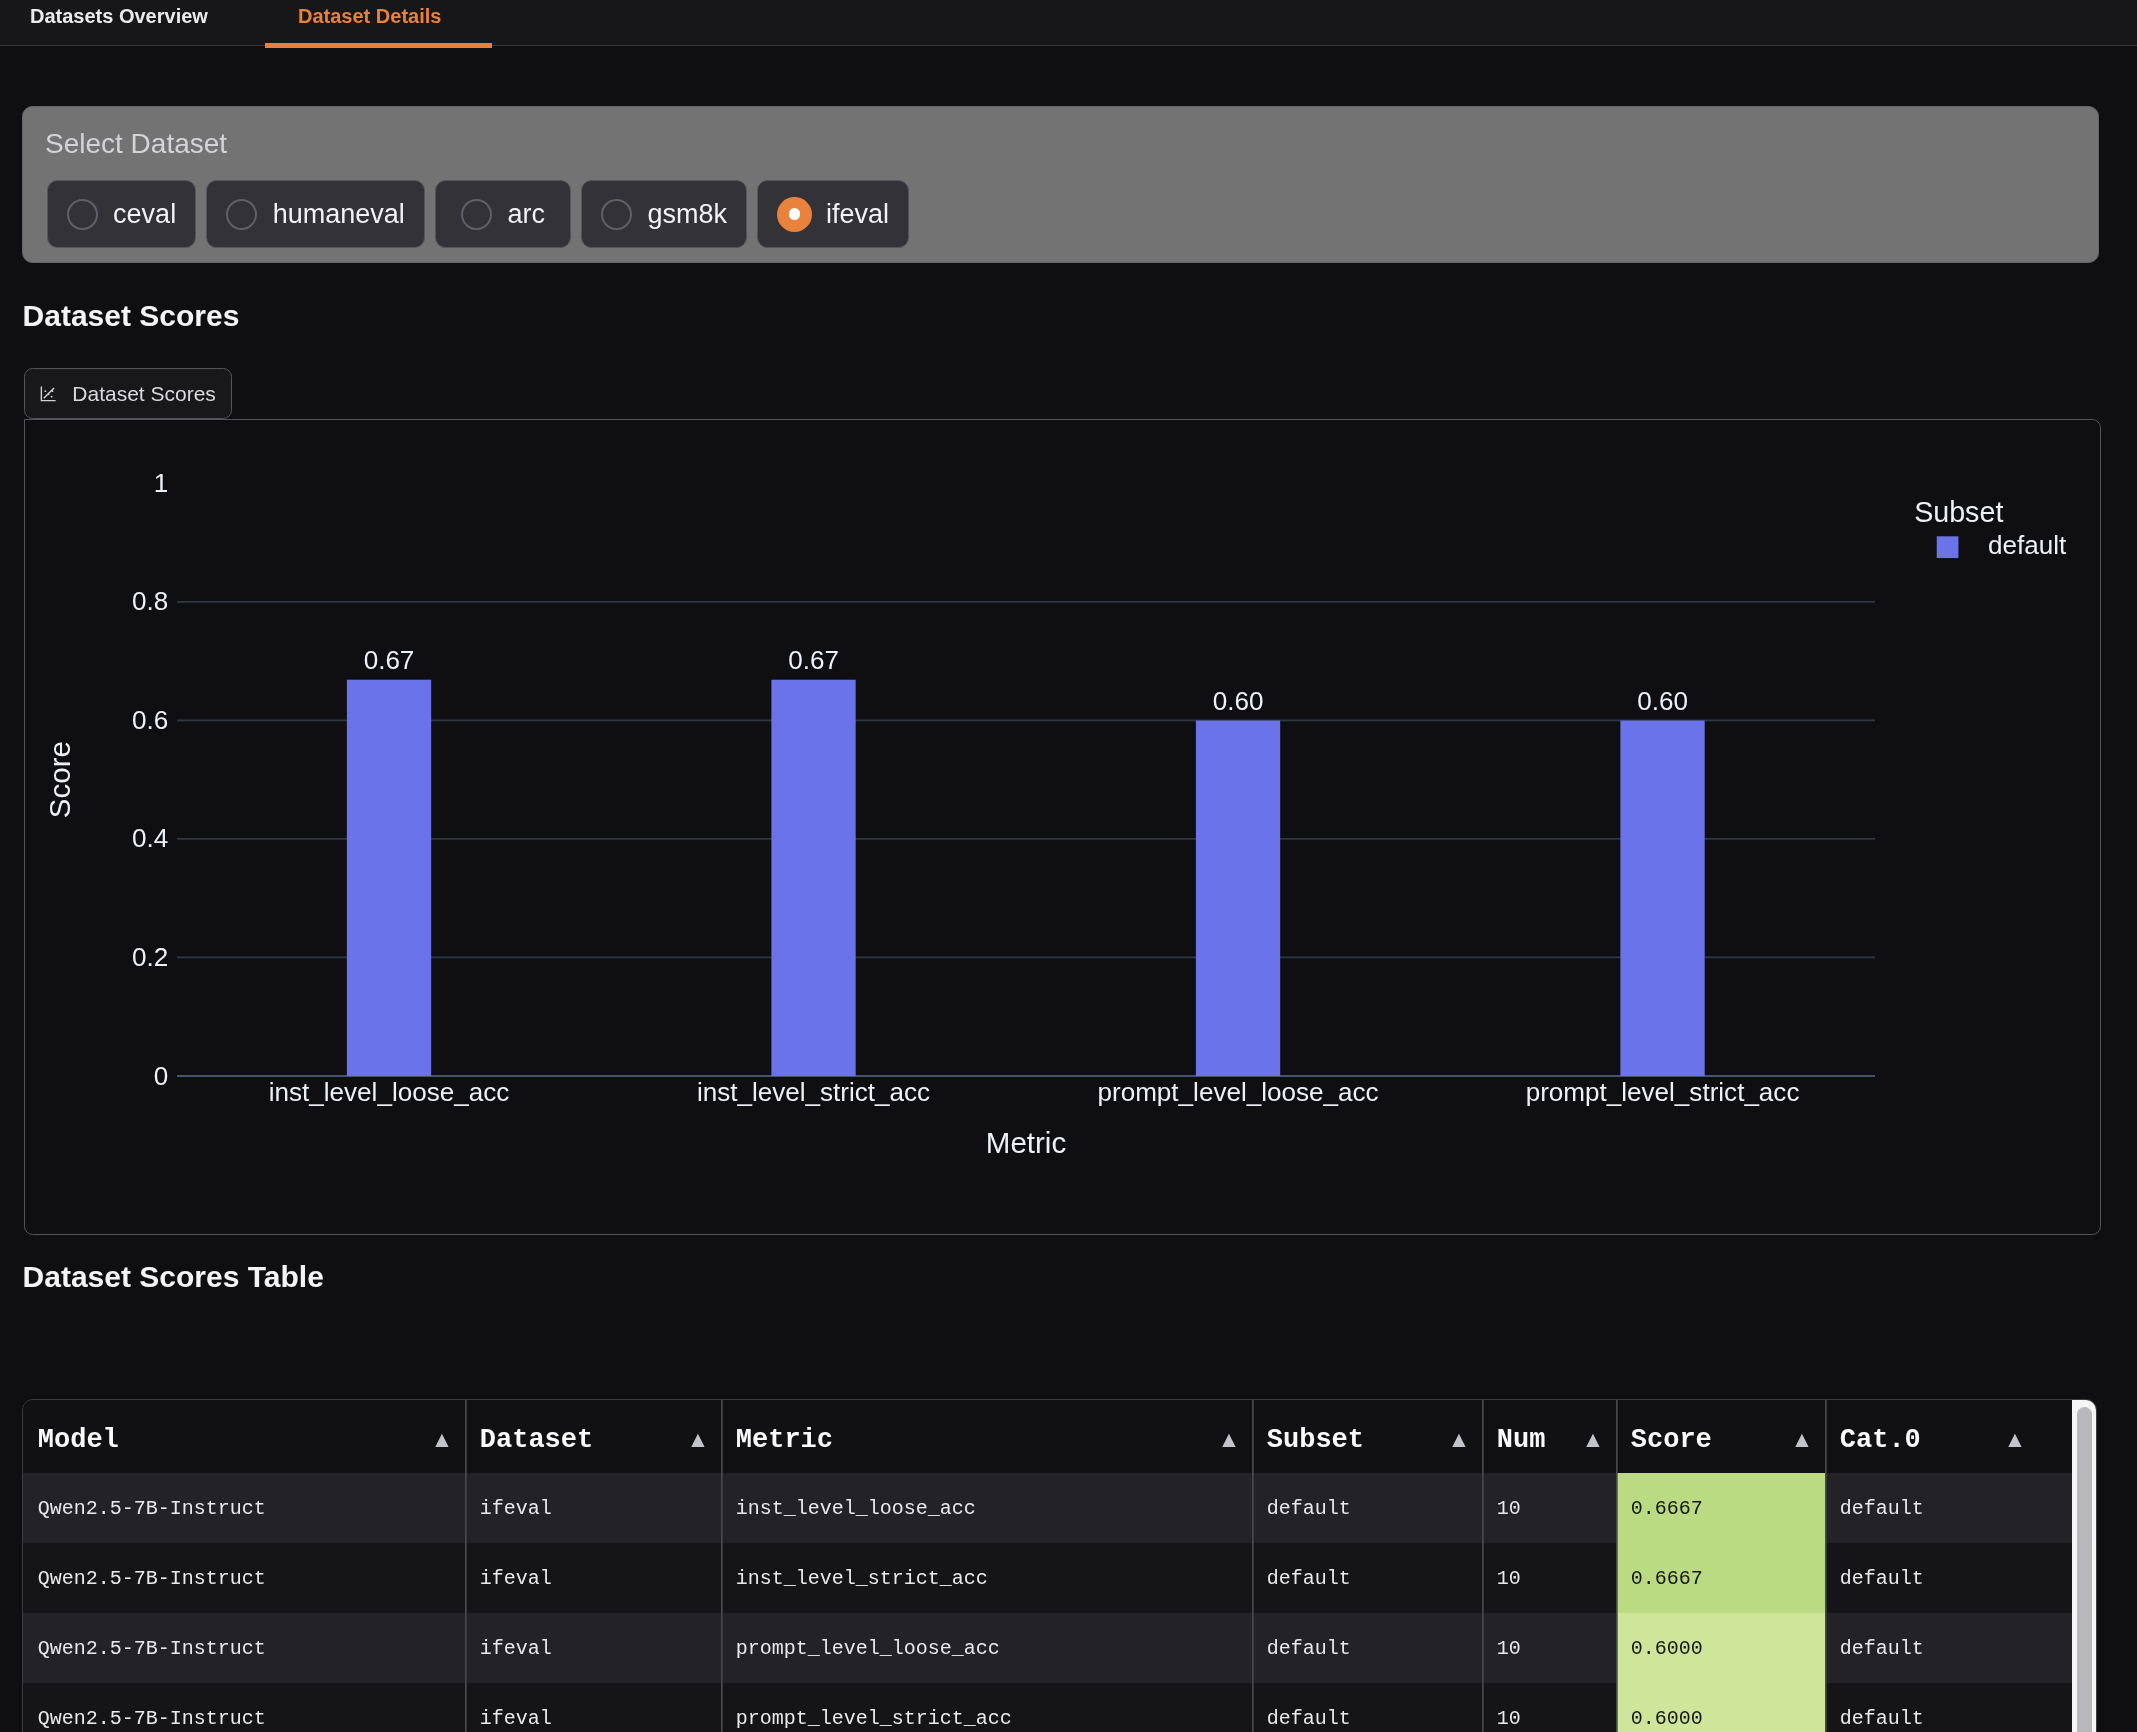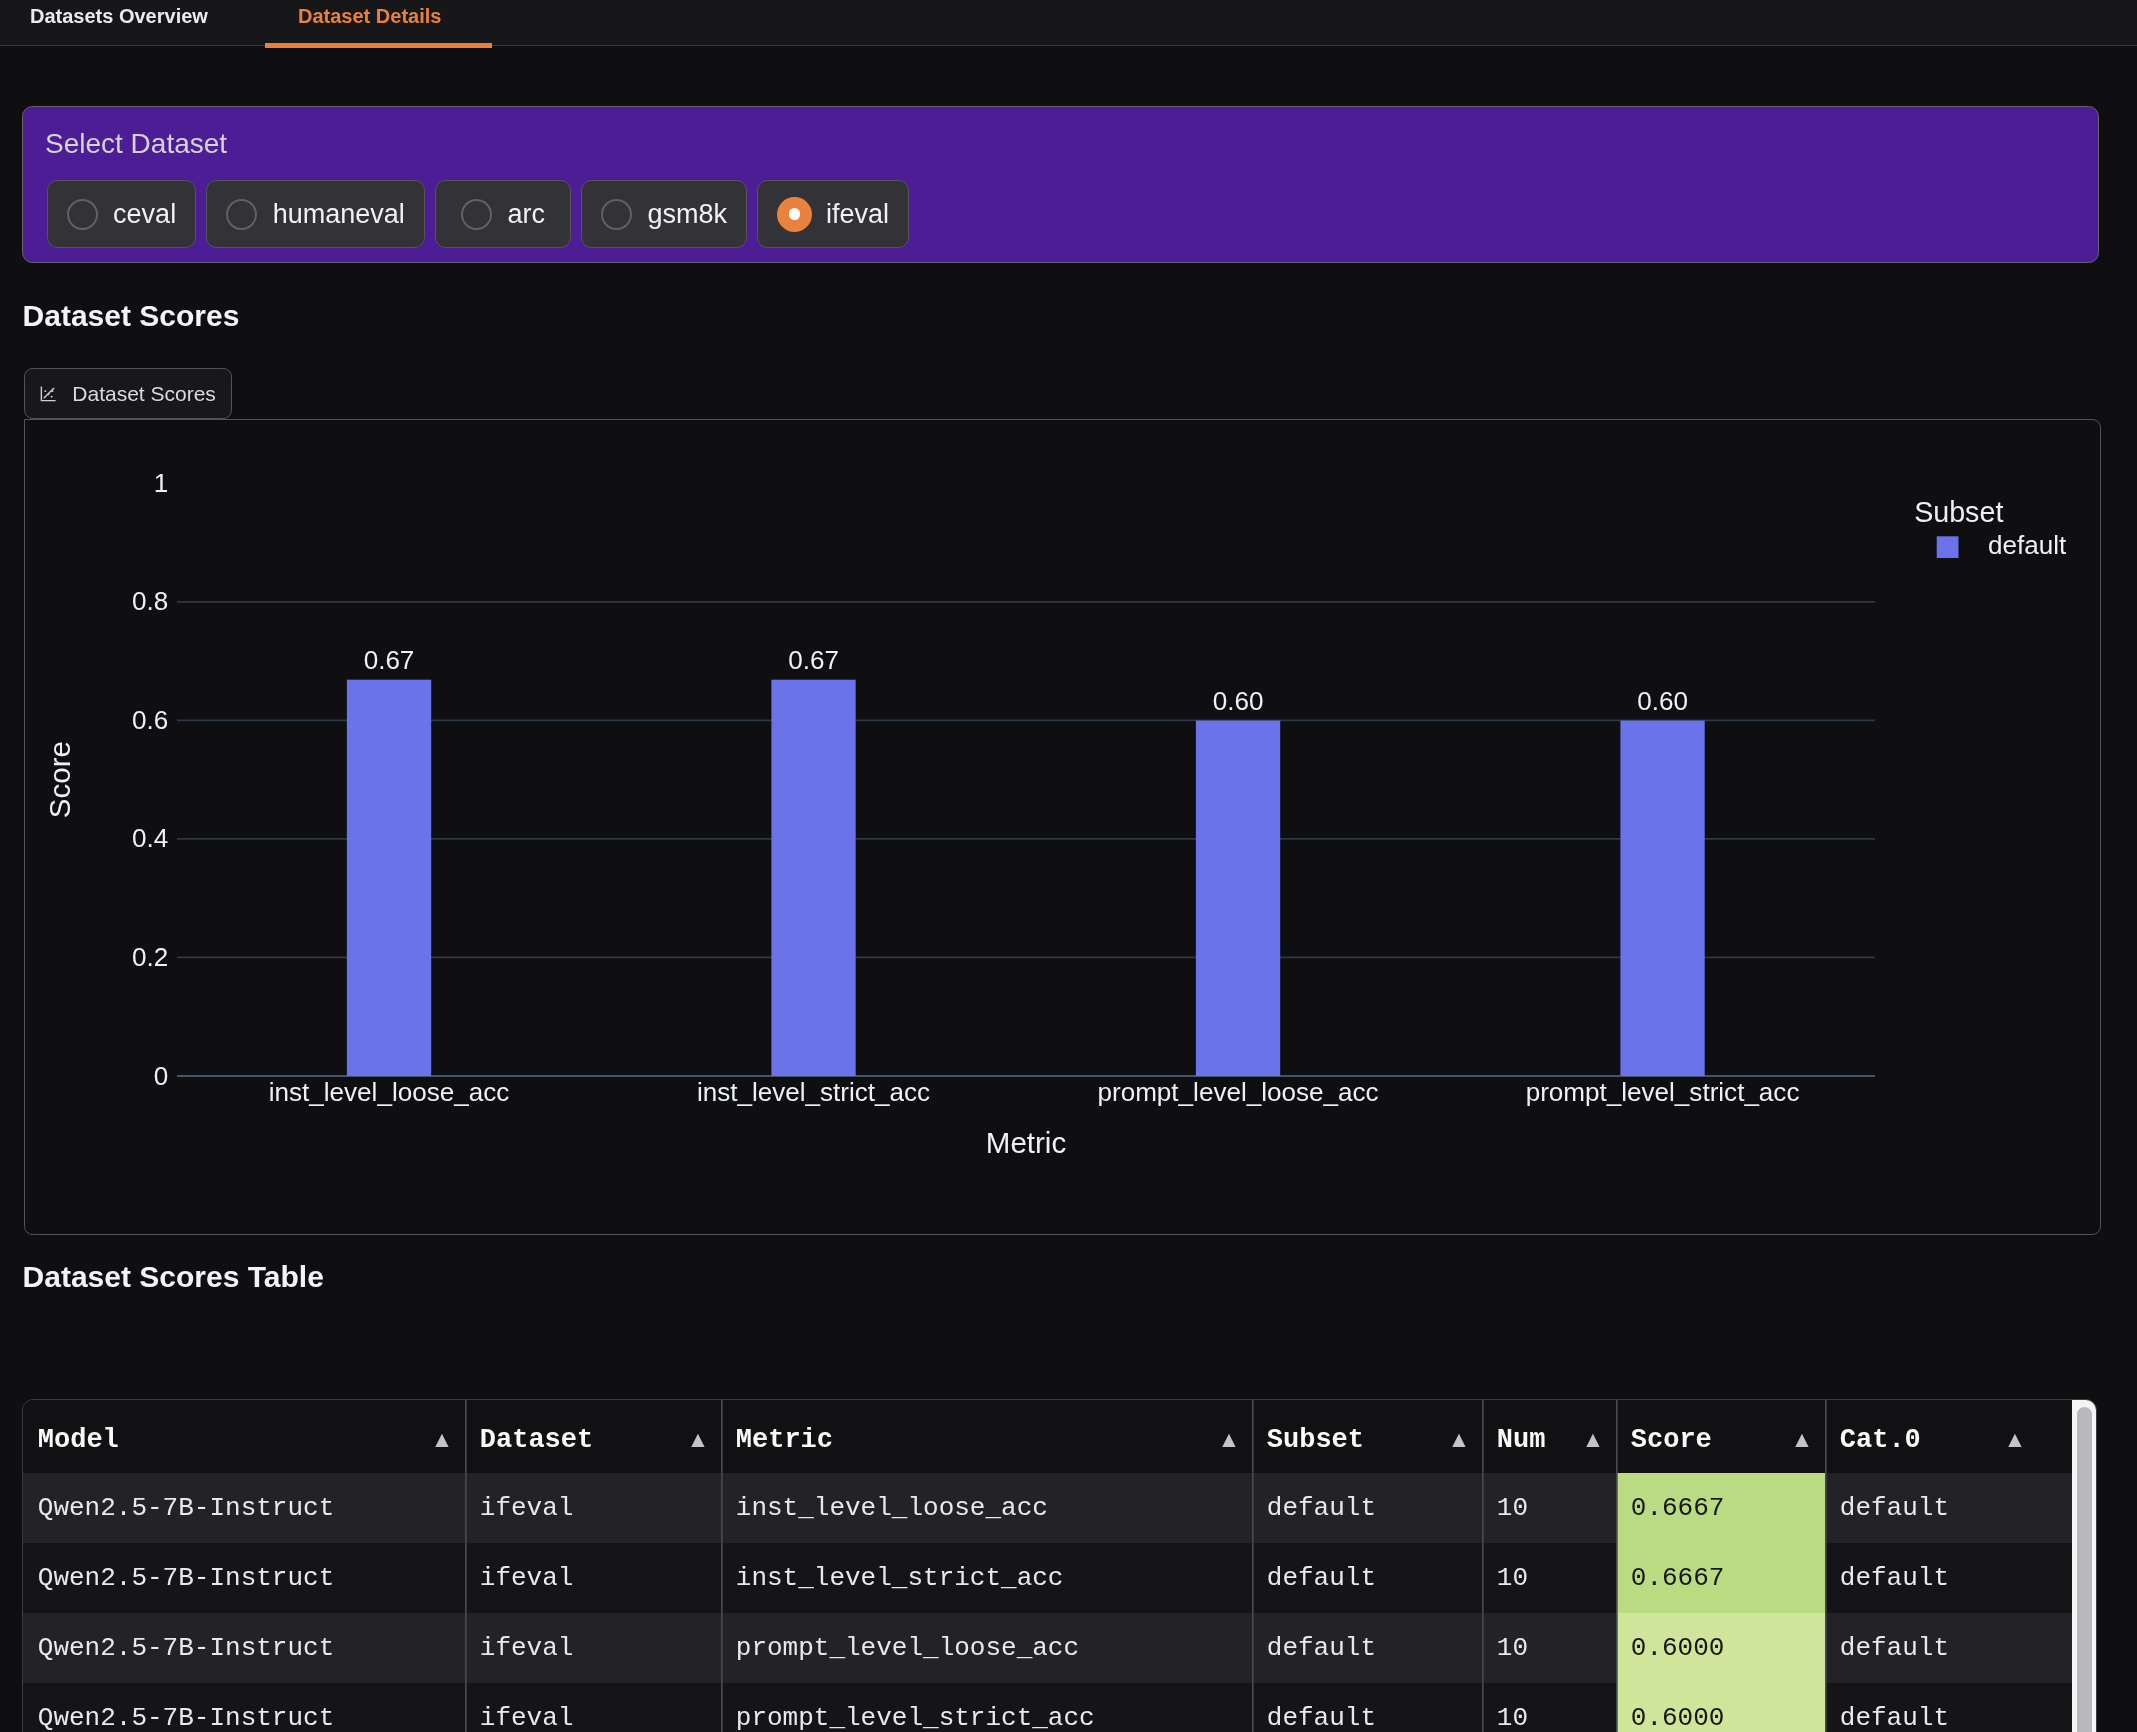--- a/index.html
+++ b/index.html
@@ -11,21 +11,21 @@
   
   #tabbar { position:absolute; left:0; top:0; width:2138px; height:46px;
     background:#17171a; border-bottom:1.7px solid #38383c; }
   .tabtxt { position:absolute; top:5.2px; font-size:20px; font-weight:600; color:#ebebee; }
   #tab2 { color:#e9813a; }
   #tabunderline { position:absolute; left:265px; top:43px; width:227px; height:5.2px;
     background:#e9813a; }
 
   
   #selpanel { position:absolute; left:22px; top:106px; width:2077px; height:157px;
-    background:#4c1d95; border:1.7px solid #64646c; border-radius:10.4px; }
+    background:#737373; border:1.7px solid #64646c; border-radius:10.4px; }
   #sellabel { position:absolute; left:22px; top:21px; font-size:28px; color:#d4d4d8; }
   #chips { position:absolute; left:23.5px; top:73px; display:flex; gap:10px; }
   .chip:nth-child(3) { padding:0 25px; }
   .chip { height:68px; border:1.7px solid #55555d; border-radius:10.4px; background:#323237;
     display:flex; align-items:center; padding:0 19px; font-size:27px; color:#f2f2f4; }
   .rad { width:31px; height:31px; border-radius:50%; border:2.6px solid #60606a; margin-right:15.6px; }
   .radsel { width:35px; height:35px; border-radius:50%; background:#e9823c; margin-right:14px;
     display:flex; align-items:center; justify-content:center; }
   .raddot { width:11.3px; height:11.3px; border-radius:50%; background:#fff; }
 
@@ -39,21 +39,21 @@
   #chartpanel { position:absolute; left:23.5px; top:419px; width:2077px; height:816px;
     border:1.7px solid #53535a; border-radius:0 8.7px 8.7px 8.7px; }
 
   
   #tablewrap { position:absolute; left:22px; top:1399px; width:2075px; height:388px;
     border:1.7px solid #3b3b41; border-radius:11px; background:#111114; overflow:hidden; }
   #tgrid { position:absolute; left:0; top:0; width:2051px;
     font-family:"Liberation Mono", monospace; }
   .trow { display:flex; }
   .tc { flex:none; display:flex; align-items:center; padding-left:14.8px;
-    font-size:26px; color:#e9e9ec; }
+    font-size:20px; color:#e9e9ec; }
   .th .tc { font-size:27px; font-weight:700; color:#fafafa; justify-content:space-between;
     padding-right:12px; padding-top:7px; }
   .th { height:73px; background:#111114; }
   .tr { height:70px; }
   .odd { background:#232327; }
   .even { background:#151518; }
   .arrow { font-size:22.6px; color:#c3c3ca; font-family:"Liberation Sans",sans-serif; }
   .c0{width:442px;} .c1{width:256px;} .c2{width:531px;} .c3{width:230px;}
   .c4{width:134px;} .c5{width:209px;} .c6{width:213px;}
   .sep { box-shadow:inset 1.7px 0 0 #47474e; }

